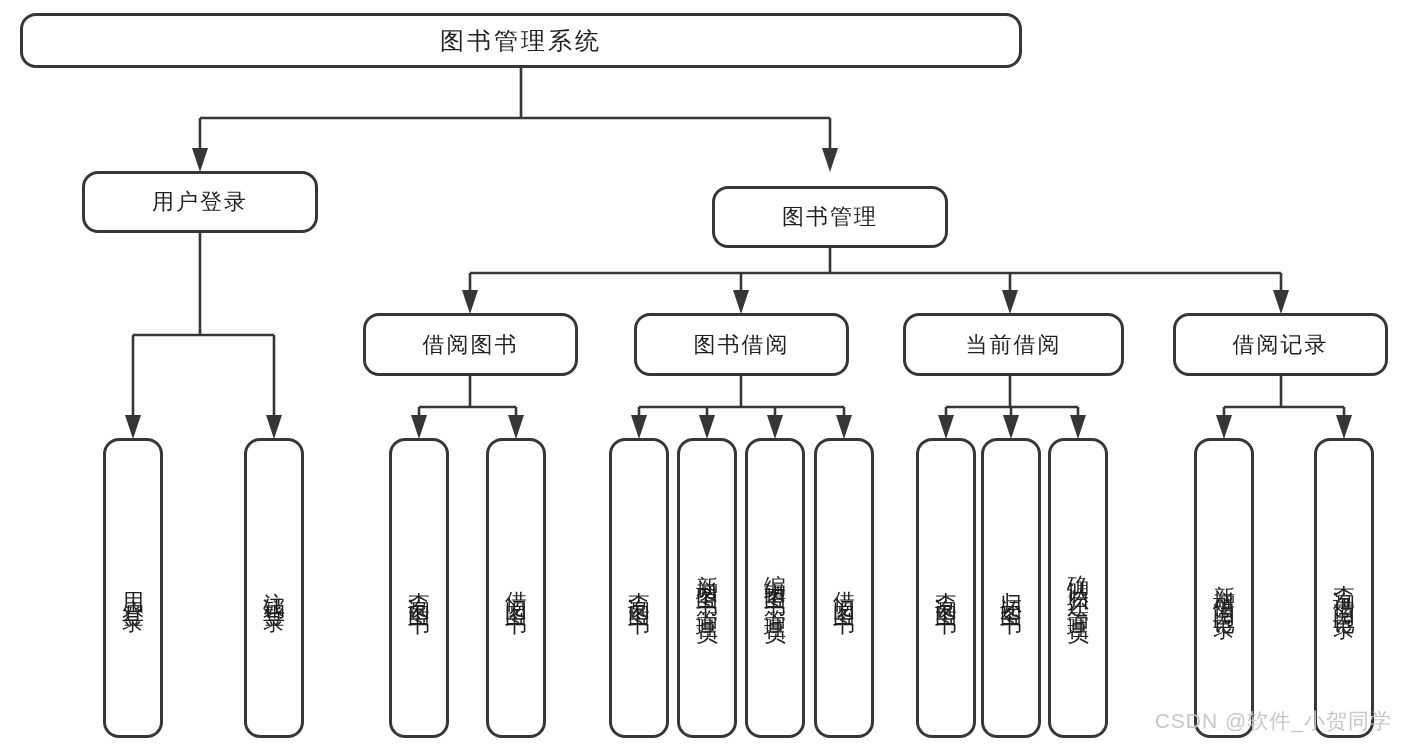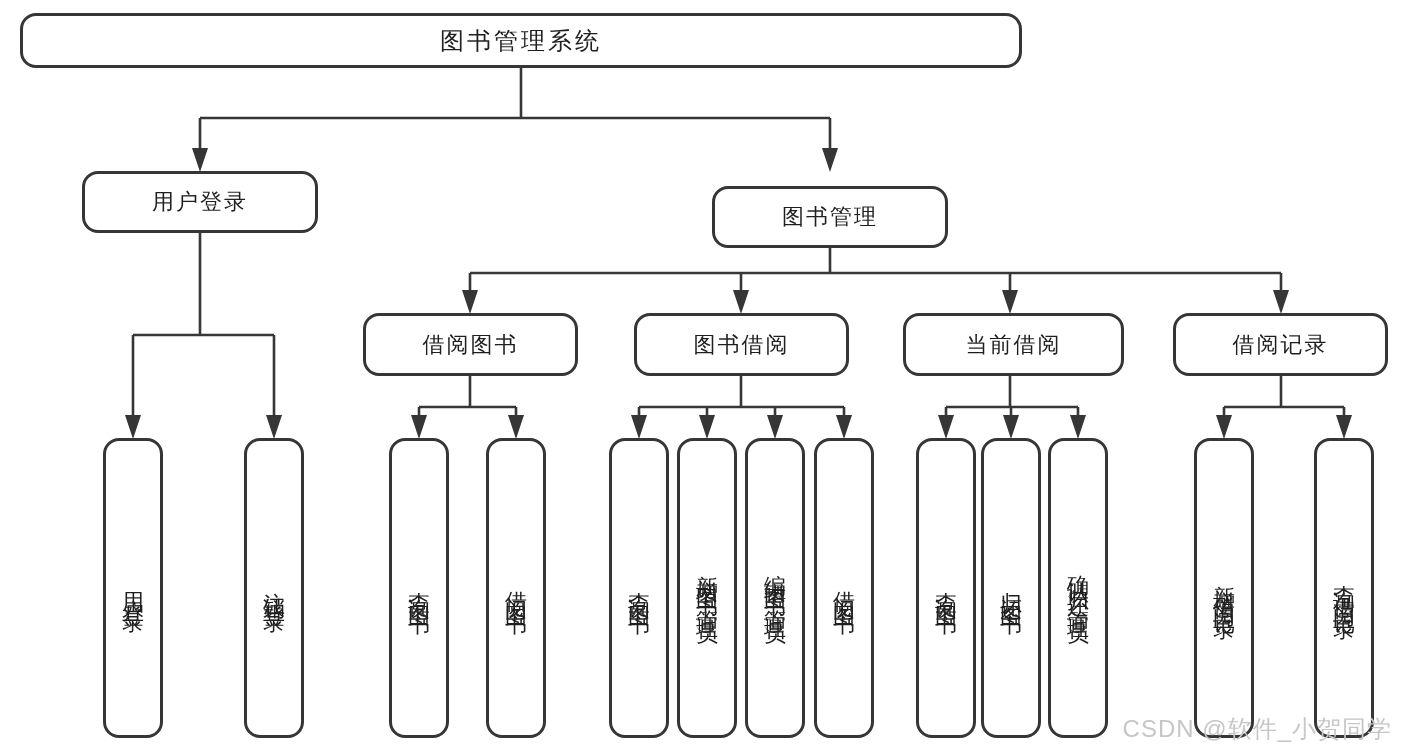--- a/index.html
+++ b/index.html
@@ -31,22 +31,22 @@
     letter-spacing: 7px;
     line-height: 1;
   }
   svg.connectors { position: absolute; left: 0; top: 0; z-index: 0; }
   .box { z-index: 1; border-radius: 16px; }
   .connector { stroke: var(--connector, #363636); stroke-width: 2.6; fill: none; }
   .arrowhead { fill: var(--connector, #363636); stroke: none; }
   .watermark {
     position: absolute;
     right: 13px;
-    bottom: 2px;
-    font-size: 24px;
+    bottom: 12px;
+    font-size: 21px;
     letter-spacing: 1px;
     color: var(--watermark-text, #c6c6c6);
     z-index: 5;
     white-space: nowrap;
   }
 </style>
 </head>
 <body>
 
 <div class="canvas">

